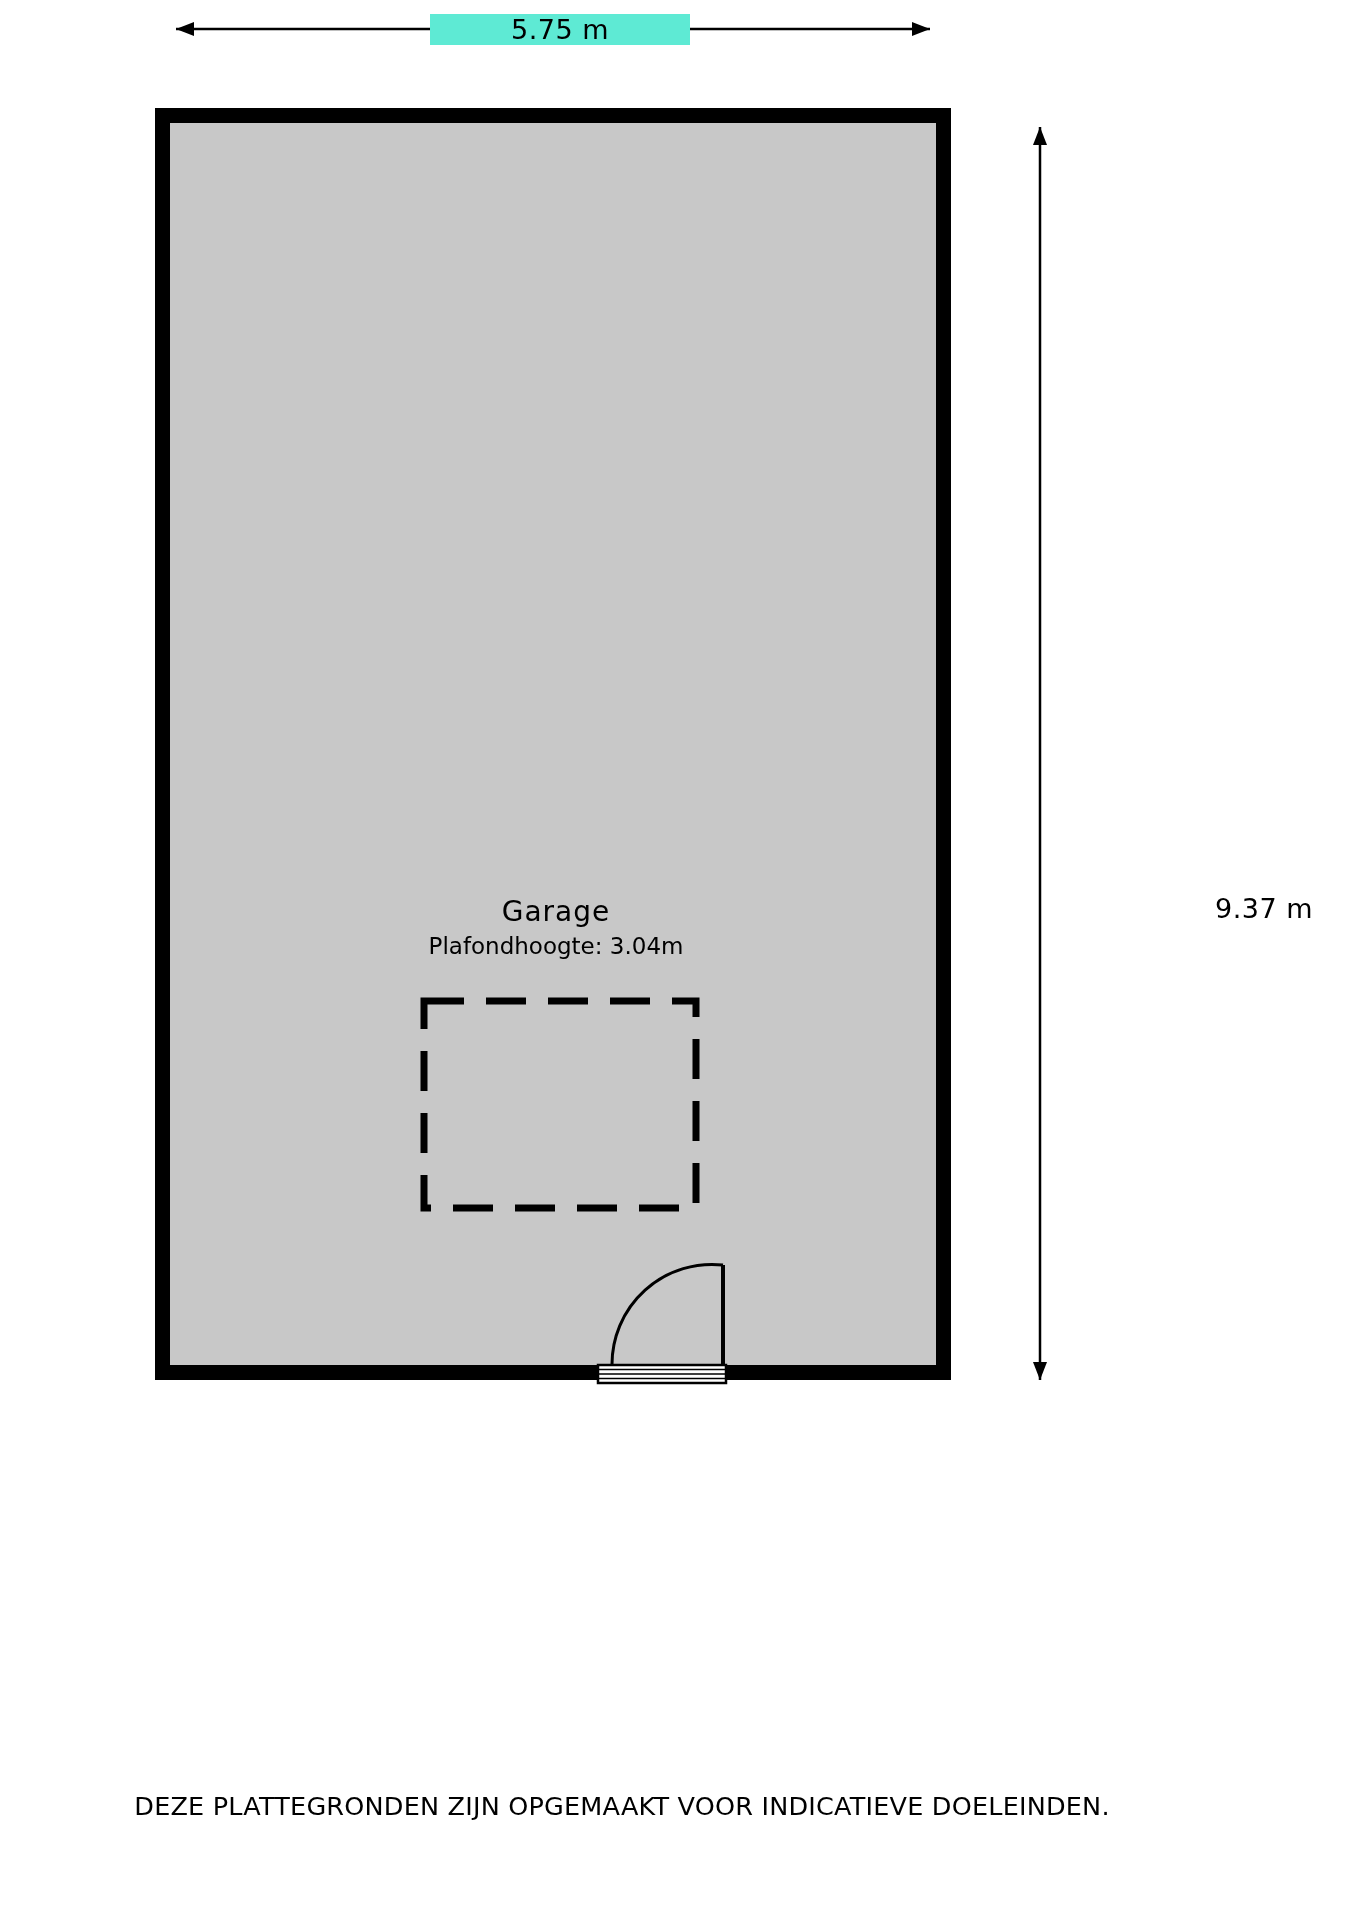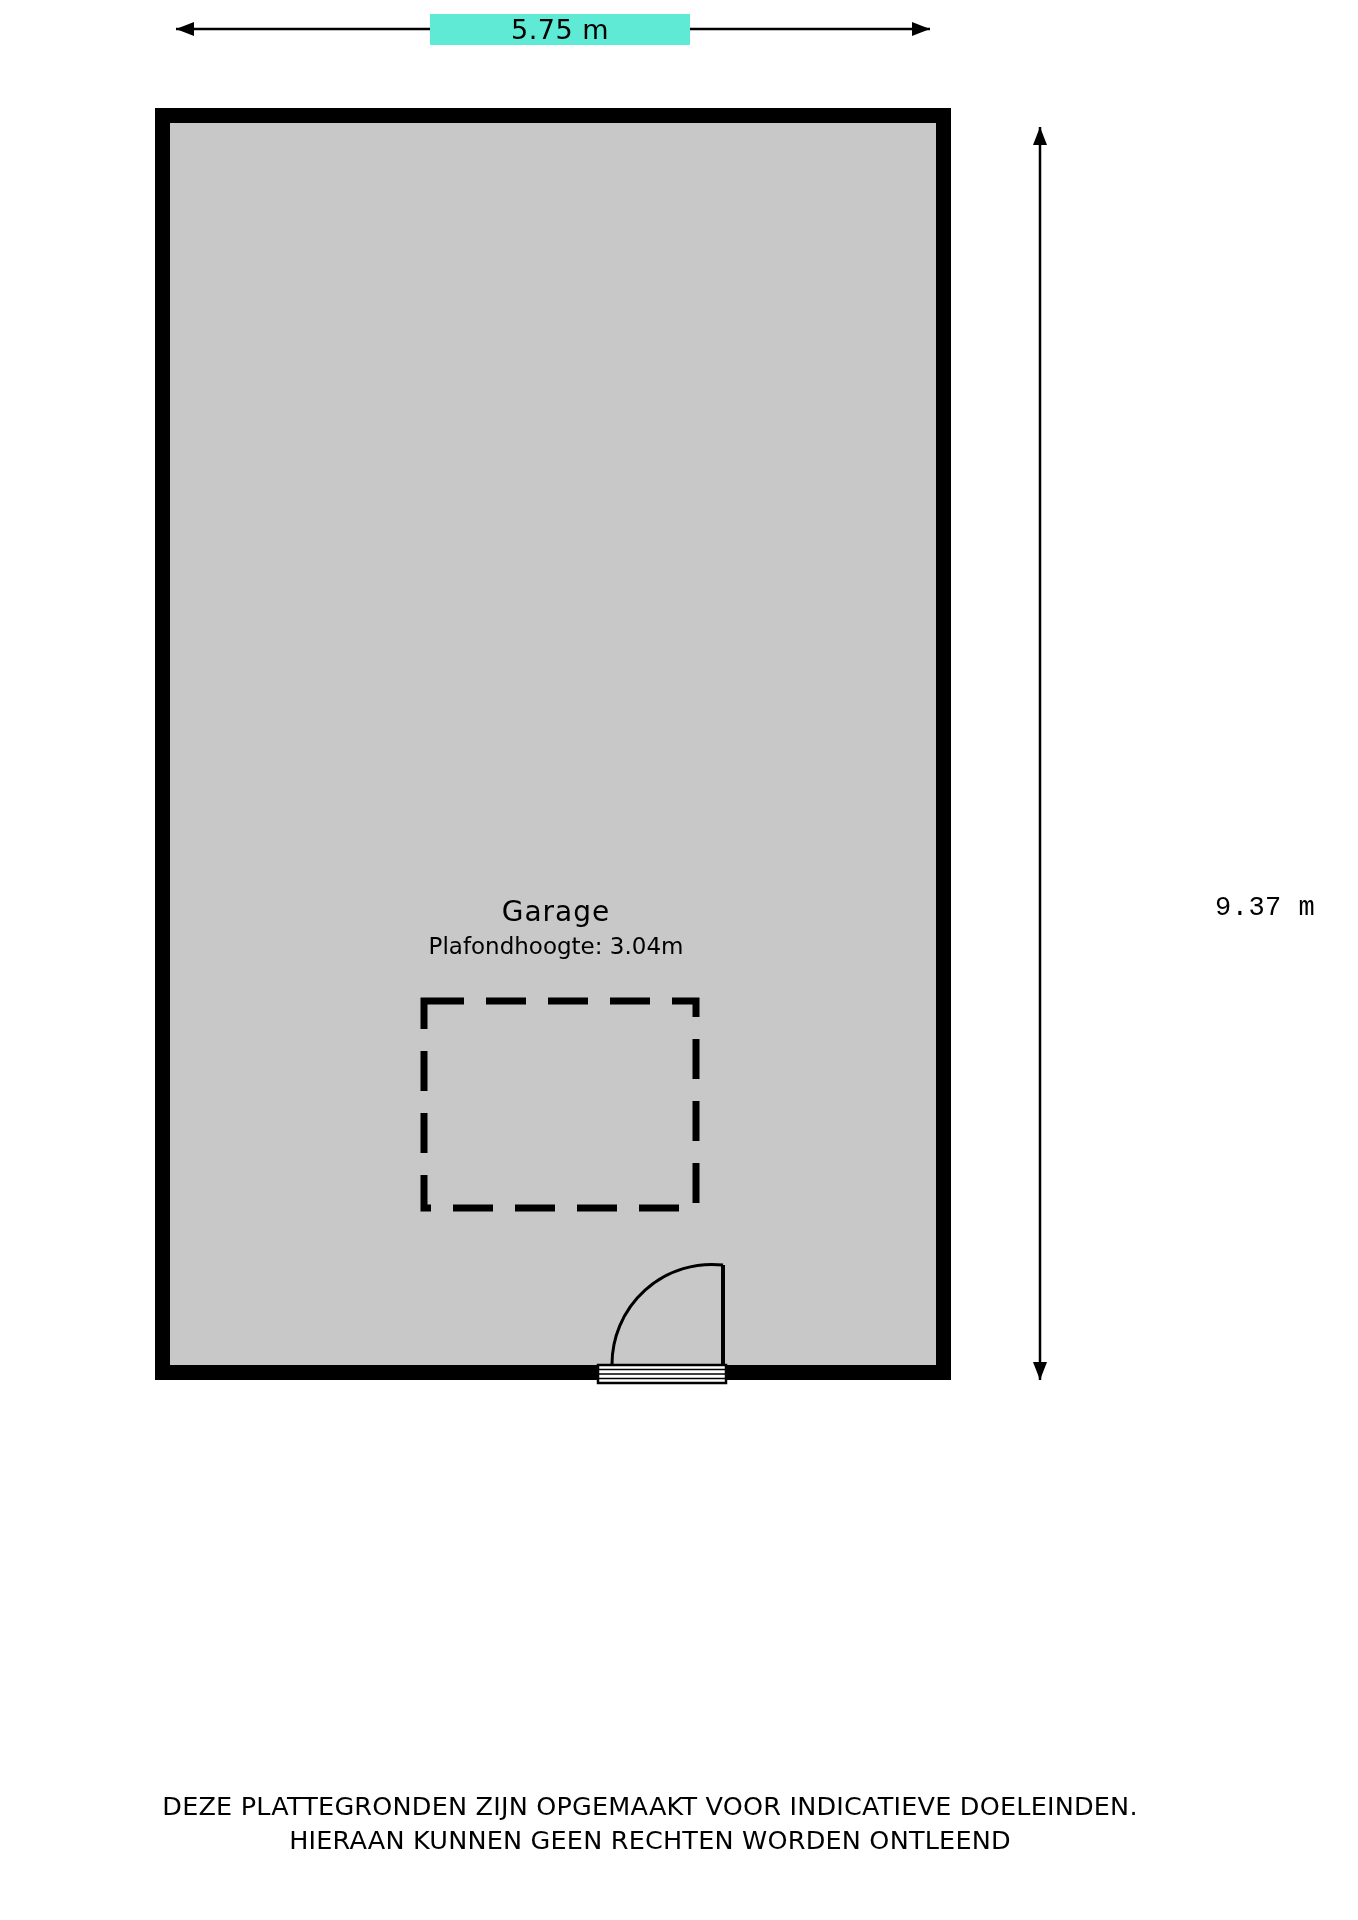--- a/index.html
+++ b/index.html
@@ -38,21 +38,20 @@
   }
 
   
   .dim-right-label {
     position: absolute;
     left: 1215px;
     top: 893px;
     font-size: 27px;
     letter-spacing: 0.5px;
     white-space: nowrap;
-    font-family: Liberation Mono, monospace;
   }
 
   
   .room-name {
     position: absolute;
     left: 0;
     top: 895px;
     width: 1358px;
     text-align: center;
     font-size: 28px;
@@ -74,21 +73,20 @@
   
   .footer {
     position: absolute;
     left: 0;
     top: 1790px;
     width: 1244px;
     text-align: center;
     font-size: 25.5px;
     line-height: 1.33;
     letter-spacing: 0.2px;
-    padding-left: 28px;
   }
   .footer .line { display: block; }
 </style>
 </head>
 <body>
 
 <svg id="plan" viewBox="0 0 1358 1920" xmlns="http://www.w3.org/2000/svg">
 
   <g>
     <line x1="176" y1="29" x2="930" y2="29" stroke="#000" stroke-width="2.5"></line>
@@ -125,14 +123,13 @@
 <div class="dim-top-label">5.75 m</div>
 
 <div class="dim-right-label">9.37 m</div>
 
 <div class="room-name">Garage</div>
 
 <div class="room-sub">Plafondhoogte: 3.04m</div>
 
 <div class="footer">
   <span class="line">DEZE PLATTEGRONDEN ZIJN OPGEMAAKT VOOR INDICATIEVE DOELEINDEN.</span>
-  <span class="line">HIERAAN KUNNEN GEEN RECHTEN WORDEN ONTLEEND</span>
 </div>
 
 </body></html>

